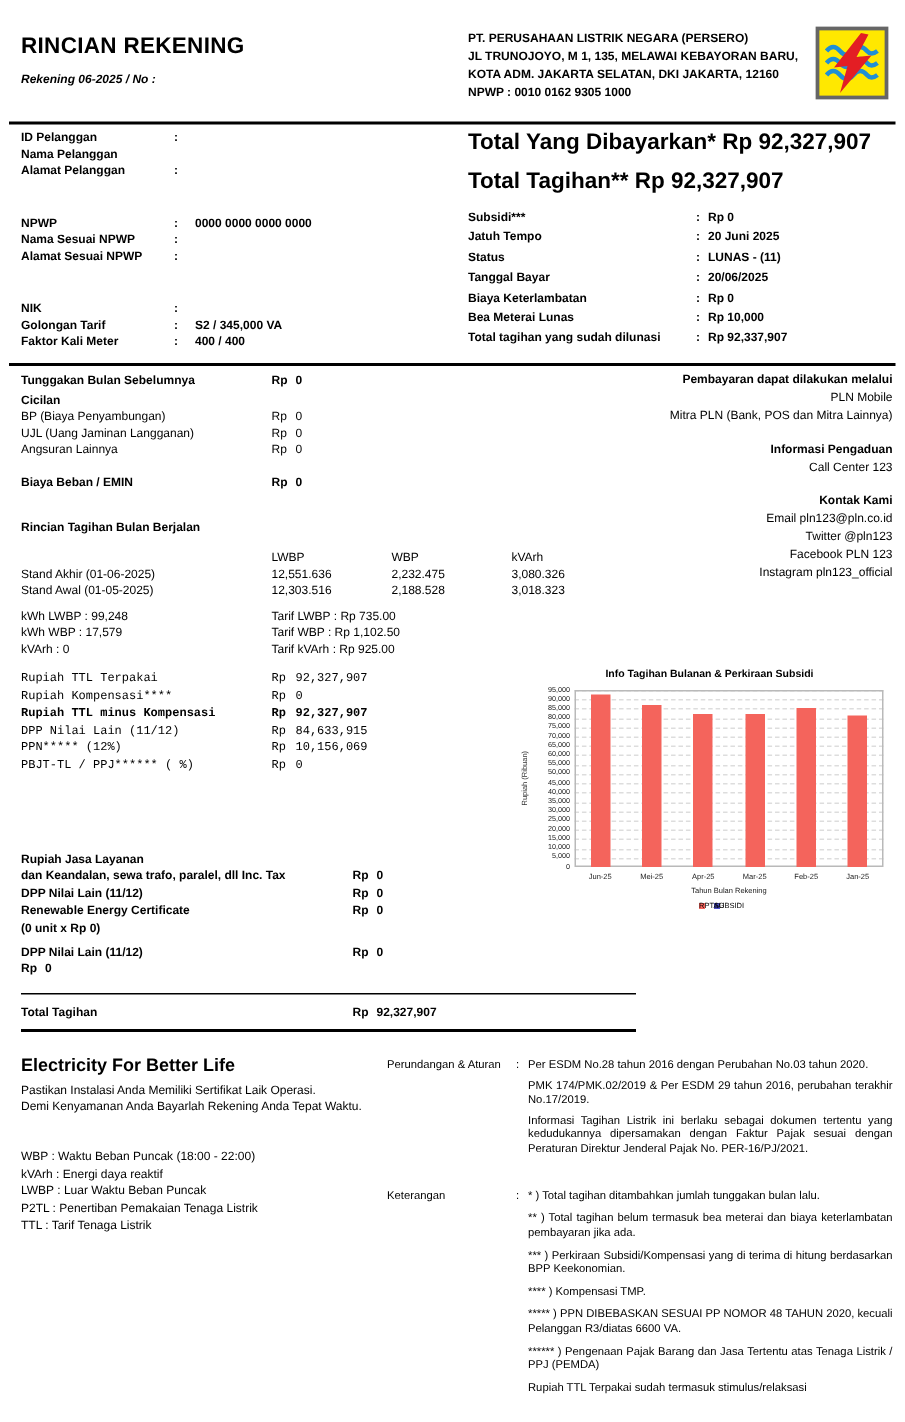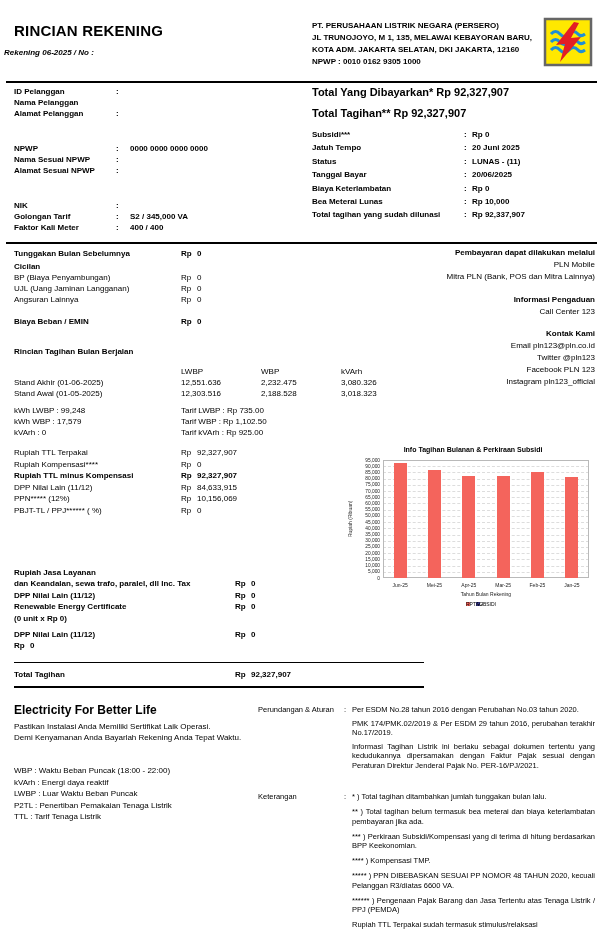--- a/index.html
+++ b/index.html
@@ -6,51 +6,51 @@
   html,body { background:#fff; }
   .page {
     position:relative; width:603px; height:948px; background:#fff;
     font-family:"Liberation Sans", sans-serif; color:#000; overflow:hidden;
   }
   .rule { position:absolute; left:6px; right:6px; background:#000; }
   .rule.thick { height:2px; }
 
   
   .doc-title { position:absolute; left:14px; top:22px; font-size:15px; font-weight:700; letter-spacing:.2px; }
-  .doc-subtitle { position:absolute; left:4px; top:48px; font-size:8px; font-weight:700; font-style:italic; }
+  .doc-subtitle { position:absolute; left:14px; top:48px; font-size:8px; font-weight:700; font-style:italic; }
   .company { position:absolute; left:312px; top:20px; width:228px; font-size:8px; font-weight:700; line-height:12px; }
   .logo { position:absolute; right:10px; top:17px; width:50px; height:50px; }
 
   
   .cust { position:absolute; left:14px; top:86px; width:290px; font-size:8px; }
   .cust .kv { display:flex; line-height:11px;font-weight:bold; }
   .cust .kv .lbl { width:102px; flex:0 0 102px; }
   .cust .kv .sep { width:14px; flex:0 0 14px; }
   .cust .group { margin-bottom:24px; }
 
   .paysum { position:absolute; left:312px; top:86px; width:283px; font-size:8px; }
-  .paysum .big { font-size:11px; font-weight:700; margin-bottom:9px; }
+  .paysum .big { font-size:15px; font-weight:700; margin-bottom:9px; }
   .paysum .kv { display:flex; line-height:13.4px;font-weight:bold; }
   .paysum .kv .lbl { width:152px; flex:0 0 152px; }
   .paysum .kv .sep { width:8px; flex:0 0 8px; }
 
   
   .mid-left { position:absolute; left:14px; top:248px; width:420px; font-size:8px; }
   .crow { display:flex; line-height:11px; }
   .crow .lbl { width:167px; flex:0 0 167px; }
   .crow .cur { width:16px; flex:0 0 16px; }
   .b { font-weight:700; }
   .crow.gap-top { margin-top:2px; }
   .spacer11 { height:11px; }
   .usage-title { margin-top:19px; font-weight:700; line-height:11px; }
   .usage-grid { display:grid; grid-template-columns:167px 80px 80px 80px; line-height:11px; }
   .usage-grid.hdr { margin-top:9px; }
   .meter { display:flex; line-height:11px; }
   .meter .l { width:167px; flex:0 0 167px; }
-  .amounts { margin-top:9px; }
+  .amounts { margin-top:9px;font-family:Liberation Mono, monospace; }
   .amounts .crow { line-height:11.6px; }
   .jasa { margin-top:50px; }
   .jrow { display:flex; line-height:11.5px; font-weight:700; }
   .jrow .lbl { width:221px; flex:0 0 221px; }
   .jrow .cur { width:16px; flex:0 0 16px; }
   .jrow.jgap { margin-top:5px; }
   .jsub { font-weight:700; line-height:11px; }
   .total-rule-top { margin-top:10px; height:1px; background:#000; margin-right:10px; }
   .total-row { margin-top:6px; }
   .total-rule-bot { margin-top:6px; height:2px; background:#000; margin-right:10px; }

